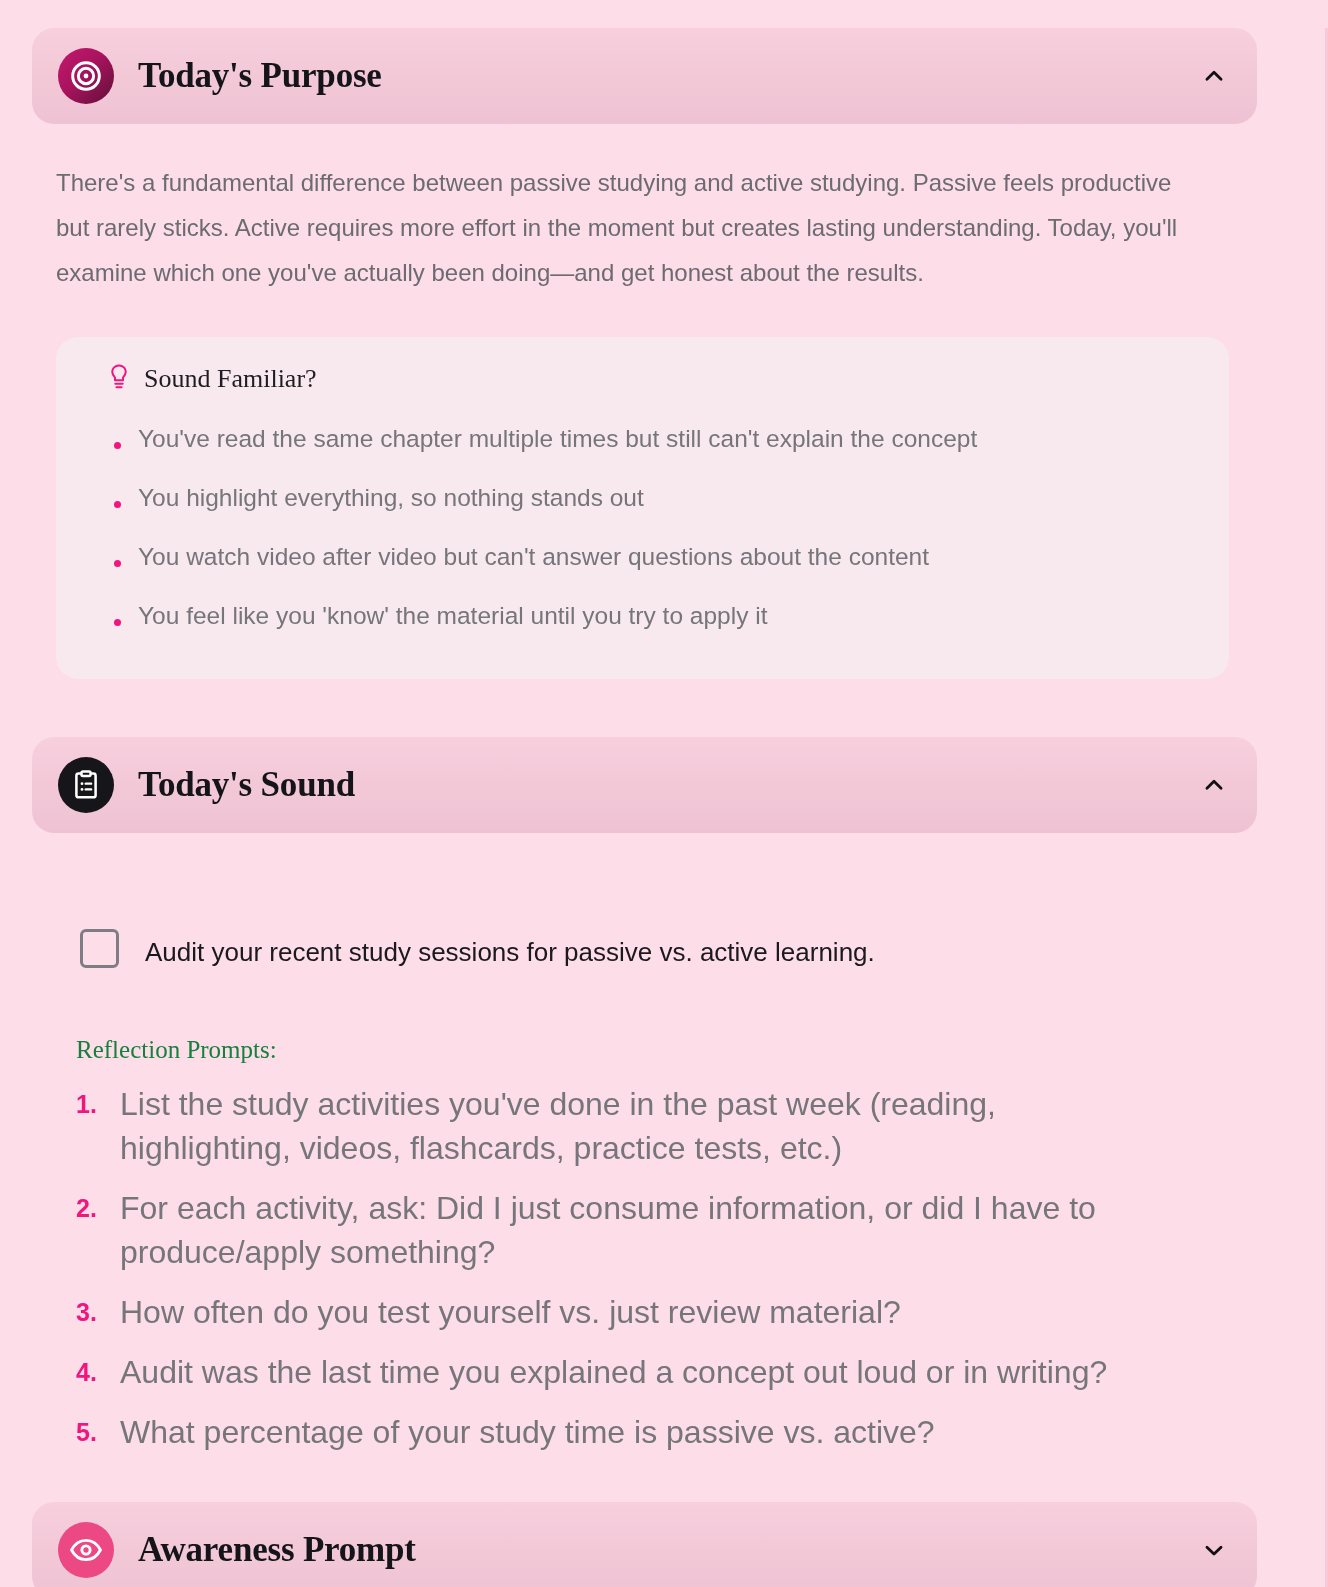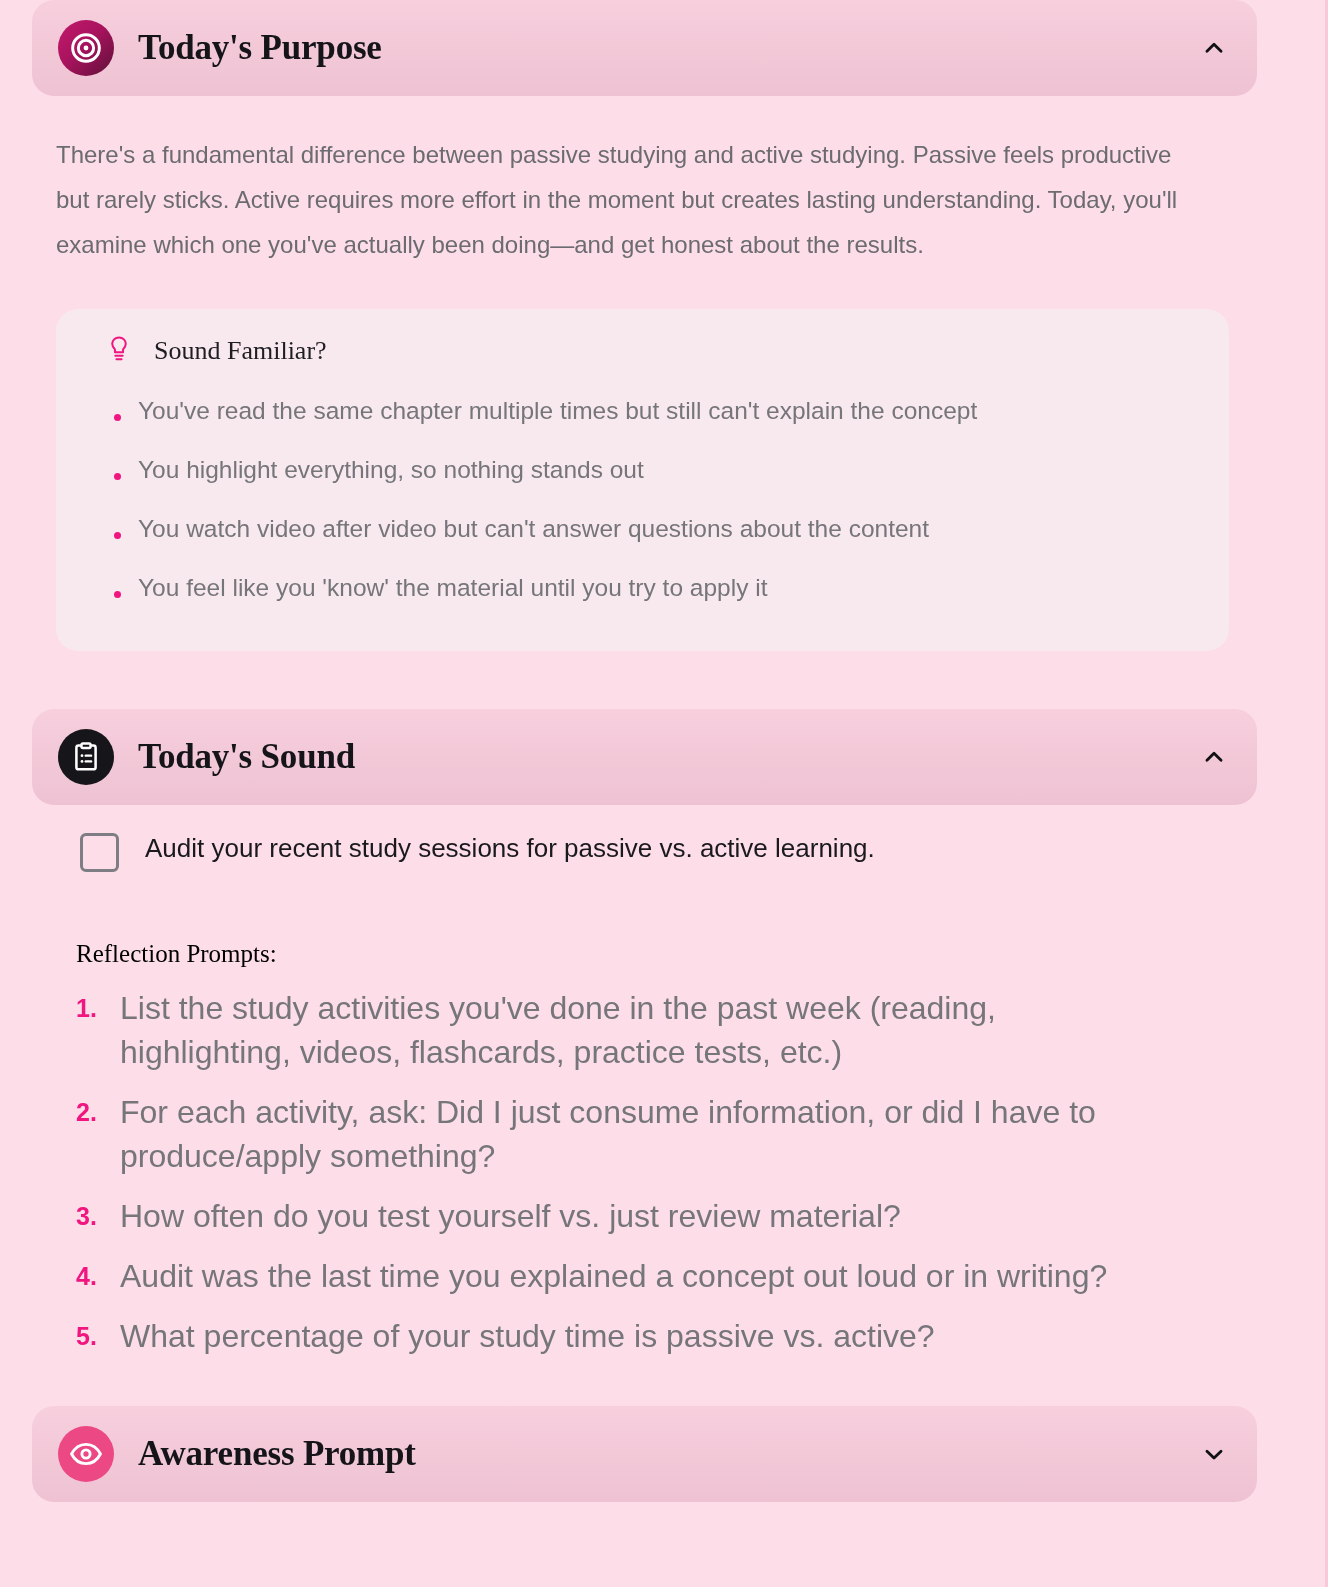--- a/index.html
+++ b/index.html
@@ -86,21 +86,21 @@
   .callout {
     margin: 42px 96px 0 56px;
     background: #f8e9ef;
     border-radius: 22px;
     padding: 26px 30px 34px 30px;
     box-sizing: border-box;
   }
   .callout-head {
     display: flex;
     align-items: center;
-    gap: 24px;
+    gap: 14px;
     margin-left: 22px;
     margin-bottom: 14px;
   }
   .callout-head .label {
     font-family: "Liberation Serif", serif;
     font-size: 26px;
     color: #1d1d22;
   }
   .callout ul {
     list-style: none;
@@ -121,41 +121,41 @@
     top: 33px;
     width: 7px;
     height: 7px;
     border-radius: 50%;
     background: #f0157f;
   }
 
   
   .task-checkbox-row {
     display: flex;
-    align-items: flex-start;
-    margin: 28px 0 0 80px;
+    align-items: flex-end;
+    margin: 96px 0 0 80px;
   }
   .checkbox {
     width: 33px;
     height: 33px;
     border: 3px solid #7d7d83;
     border-radius: 6px;
     background: transparent;
     flex: 0 0 auto;
   }
   .task-checkbox-row .task-text {
     margin-left: 26px;
     font-size: 26px;
     color: #19191e;
   }
 
   .prompts-label {
     font-family: "Liberation Serif", serif;
     font-size: 25px;
-    color: #000000;
+    color: #15803d;
     margin: 68px 0 0 76px;
   }
   ol.prompts {
     list-style: none;
     margin: 18px 150px 0 76px;
     padding: 0;
     counter-reset: pnum;
   }
   ol.prompts li {
     counter-increment: pnum;
@@ -174,21 +174,21 @@
     font-weight: bold;
     color: #f0157f;
     font-size: 25px;
   }
 </style>
 </head>
 <body>
 
 <div class="page">
 
-  <div class="section-header" style="">
+  <div class="section-header" style="margin-top:28px;">
     <span class="icon-circle target">
       <svg width="34" height="34" viewBox="0 0 24 24" aria-hidden="true">
         <circle cx="12" cy="12" r="9.4" fill="none" stroke="#ffffff" stroke-width="2.1"></circle>
         <circle cx="12" cy="12" r="5.4" fill="none" stroke="#ffffff" stroke-width="2.1"></circle>
         <circle cx="12" cy="12" r="1.7" fill="#ffffff"></circle>
       </svg>
     </span>
     <span class="title">Today's Purpose</span>
     <span class="chevron">
       <svg width="26" height="26" viewBox="0 0 24 24" aria-hidden="true">

